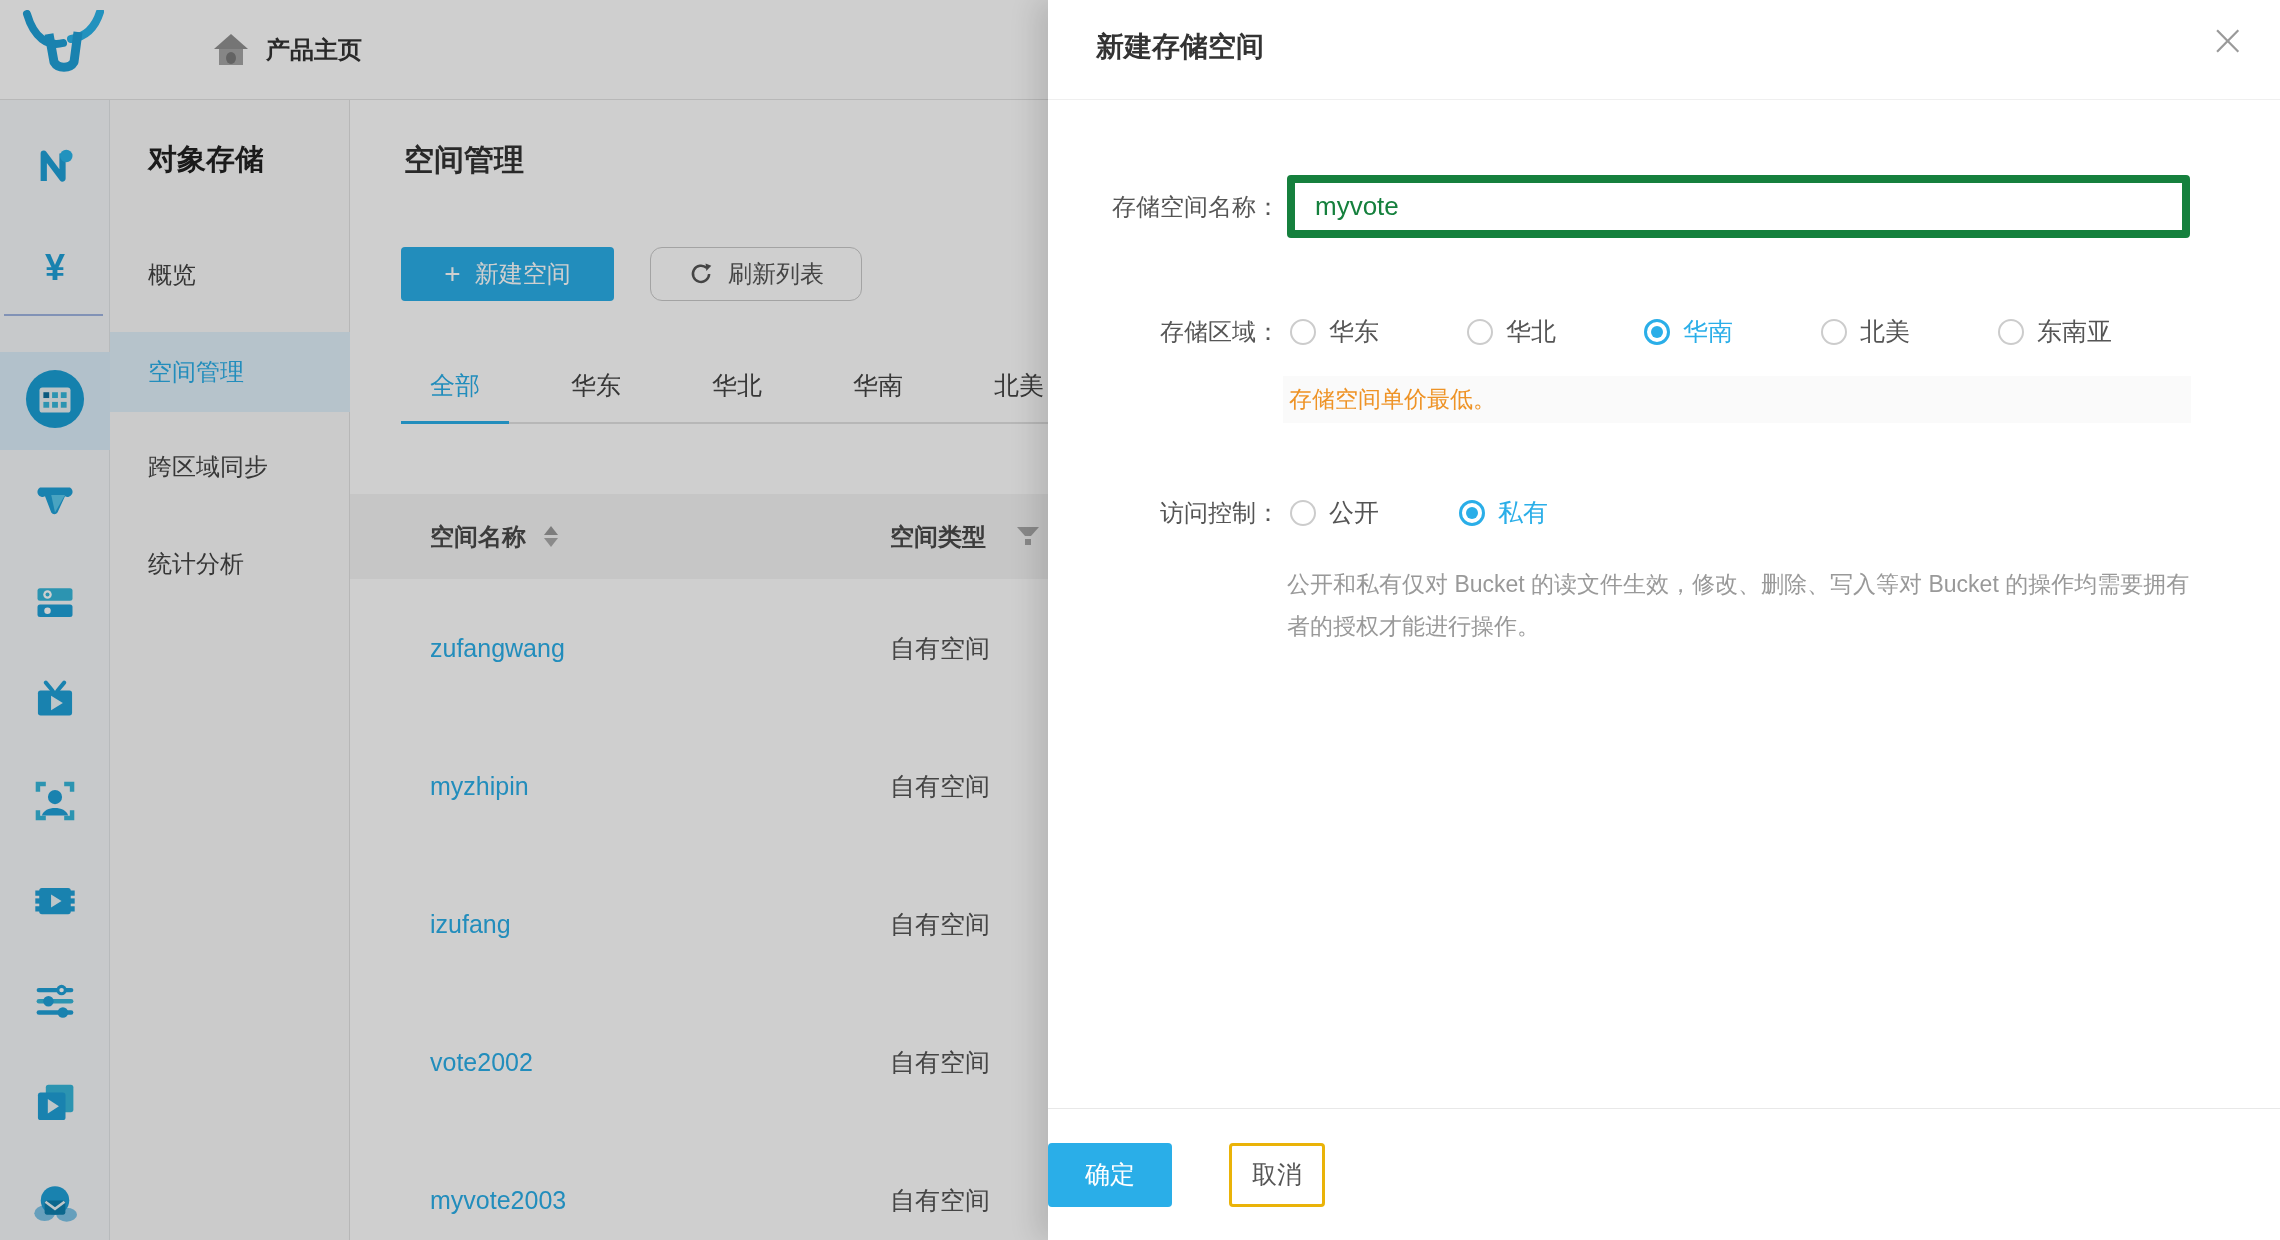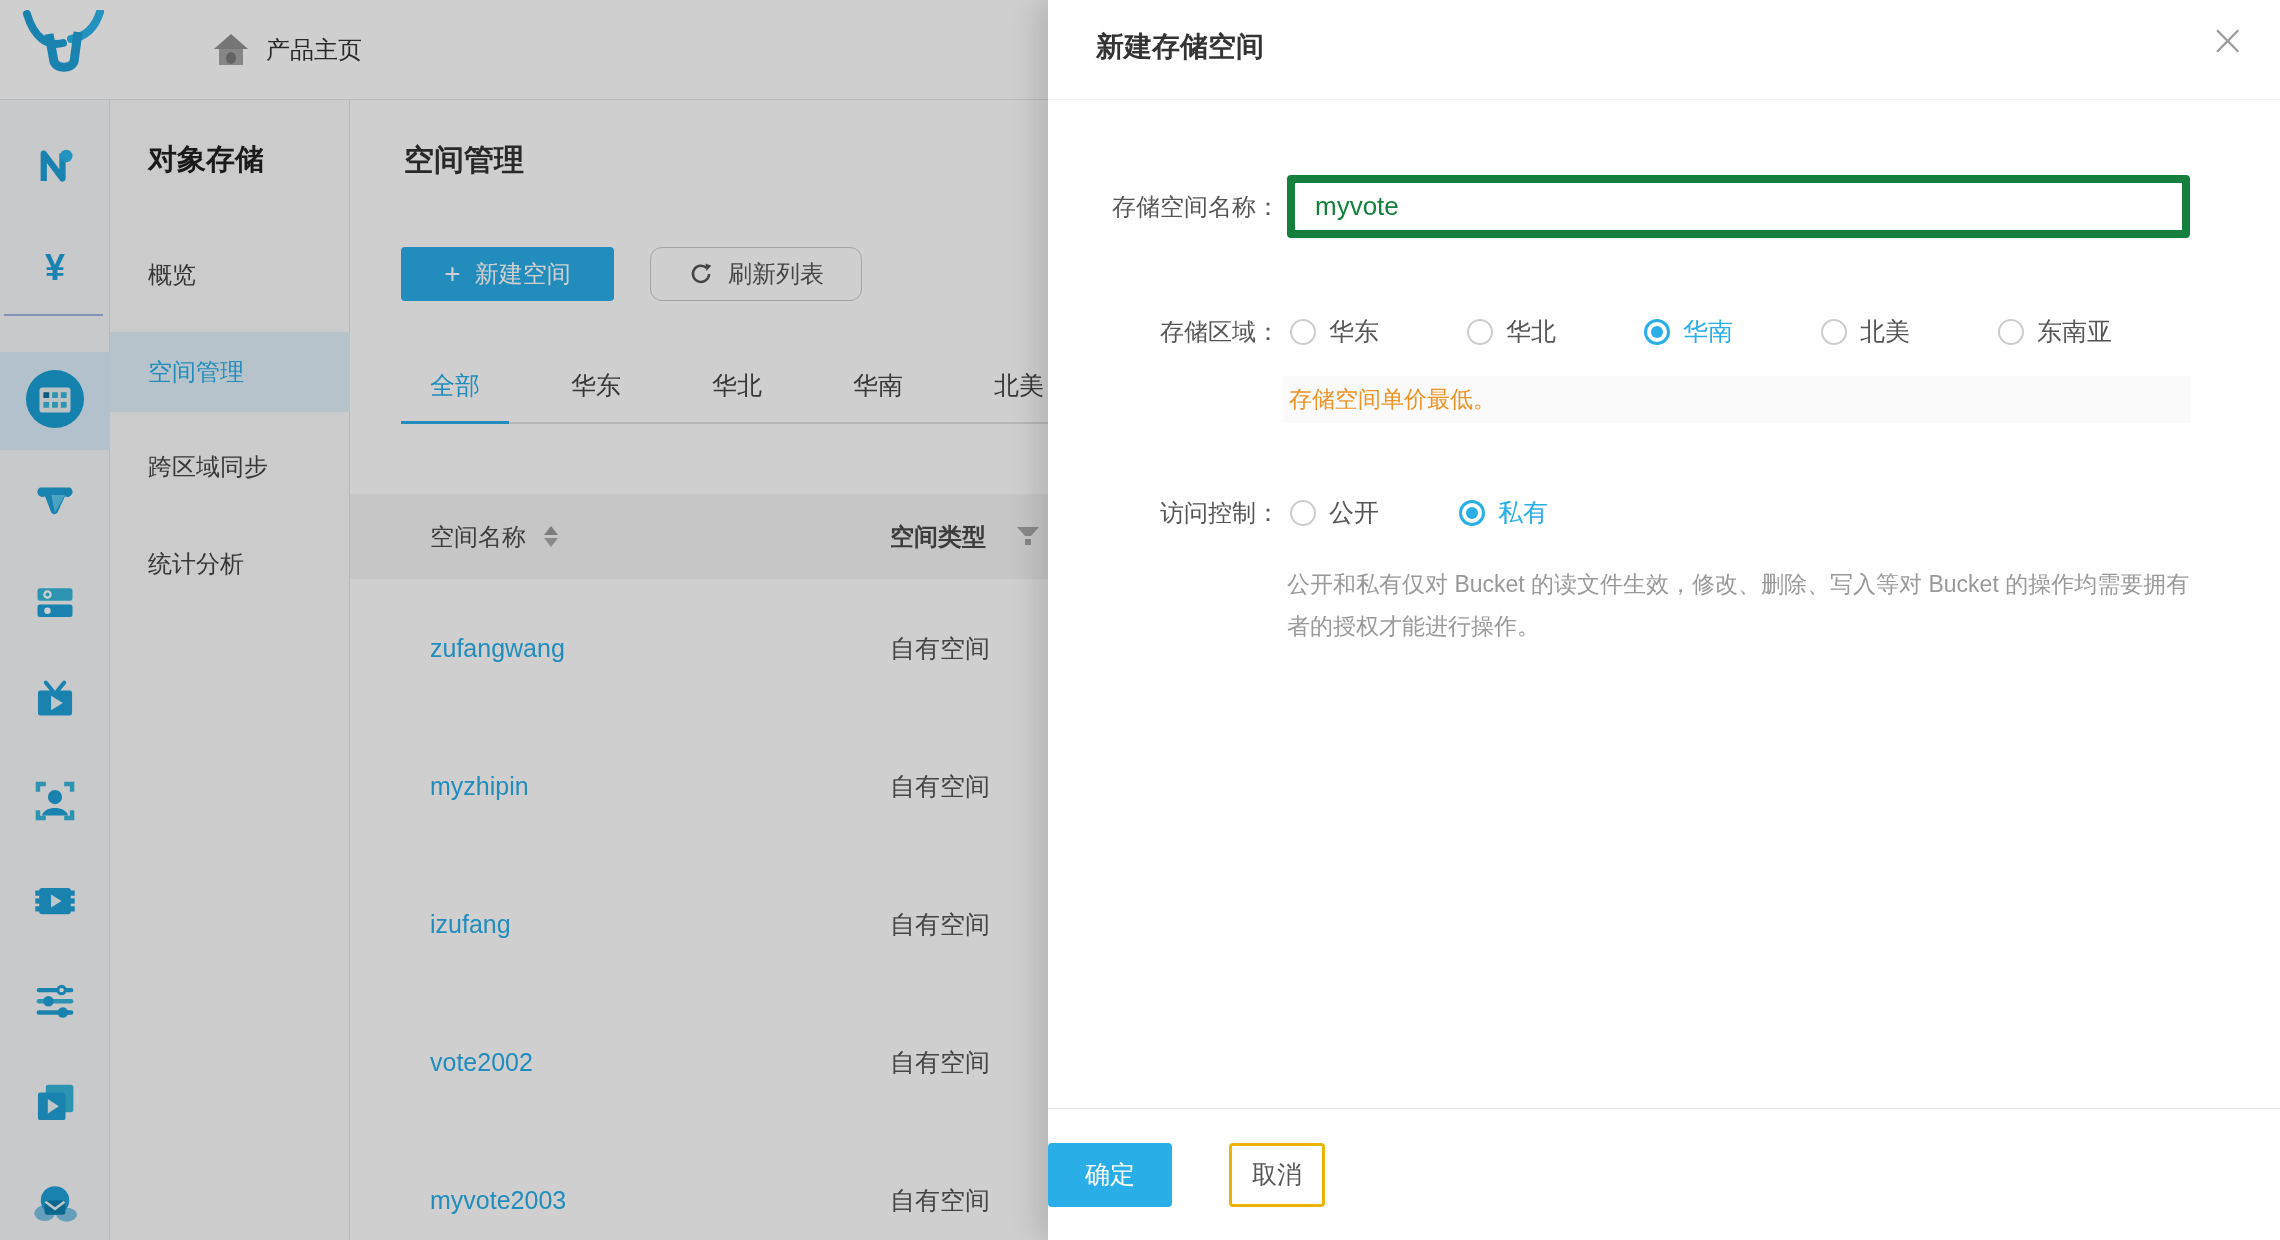--- a/index.html
+++ b/index.html
@@ -11,21 +11,21 @@
   }
   *{margin:0;padding:0;box-sizing:border-box;}
   html,body{background:#888;}
   body{font-family:"Liberation Sans","DejaVu Sans",sans-serif;}
   .page{position:relative;width:2280px;height:1240px;overflow:hidden;background:#fff;}
 
   
   .topbar{position:absolute;left:0;top:0;width:2280px;height:100px;background:#fff;border-bottom:1px solid #e3e3e3;}
   .logo{position:absolute;left:22px;top:10px;width:82px;height:62px;}
   .home{position:absolute;left:212px;top:0;height:100px;display:flex;align-items:center;gap:16px;}
-  .home-label{font-size:24px;font-weight:400;color:#333;}
+  .home-label{font-size:24px;font-weight:700;color:#333;}
 
   .rail{position:absolute;left:0;top:100px;width:110px;height:1140px;background:#f5f8fa;border-right:1px solid #e2e6e8;}
   .ri{position:absolute;left:0;width:110px;display:flex;justify-content:center;}
   .rail-divider{position:absolute;left:4px;right:6px;top:214px;height:2px;background:#9fb4e0;}
   .rail-active{position:absolute;left:0;top:252px;width:110px;height:98px;background:#dceefa;}
 
   .sidebar{position:absolute;left:110px;top:100px;width:240px;height:1140px;background:#fbfbfb;border-right:1px solid #e2e2e2;}
   .sb-title{position:absolute;left:38px;top:40px;font-size:29px;font-weight:700;color:#222;}
   .sb-active{position:absolute;left:0;top:232px;width:240px;height:80px;background:#e1f1fa;}
   .sb-item{position:absolute;left:38px;height:40px;line-height:40px;font-size:24px;color:#444;cursor:pointer;}
@@ -35,21 +35,21 @@
   .main-title{position:absolute;left:54px;top:40px;font-size:30px;font-weight:700;color:#333;}
   .actions{position:absolute;left:51px;top:147px;display:flex;gap:36px;}
   .btn-new{display:flex;align-items:center;justify-content:center;gap:14px;width:213px;height:54px;background:var(--primary);border:none;border-radius:4px;color:#fff;font-size:24px;cursor:pointer;}
   .btn-new .plus{font-size:28px;font-weight:400;line-height:1;}
   .btn-refresh{display:flex;align-items:center;justify-content:center;gap:14px;width:212px;height:54px;background:#fff;border:1px solid #c9c9c9;border-radius:12px;color:#555;font-size:24px;cursor:pointer;}
   .tabs{position:absolute;left:51px;top:251px;right:0;display:flex;border-bottom:2px solid #e2e2e2;height:73px;}
   .tab{padding:0 29px;margin-right:33px;font-size:25px;color:#444;line-height:68px;cursor:pointer;white-space:nowrap;}
   .tab.active{color:var(--primary);border-bottom:3px solid var(--primary);margin-bottom:-2px;}
   .table{position:absolute;left:0;top:394px;right:0;}
   .thead{height:85px;background:#f4f4f4;display:flex;align-items:center;padding-left:80px;}
-  .th-name{width:460px;display:flex;align-items:center;gap:18px;font-size:24px;font-weight:400;color:#4a4a4a;}
+  .th-name{width:460px;display:flex;align-items:center;gap:18px;font-size:24px;font-weight:700;color:#4a4a4a;}
   .th-type{display:flex;align-items:center;gap:30px;font-size:24px;font-weight:600;color:#4a4a4a;}
   .sorter{display:flex;flex-direction:column;gap:3px;cursor:pointer;}
   .trow{height:138px;display:flex;align-items:center;padding-left:80px;}
   .td-name{width:460px;font-size:25px;color:var(--primary);cursor:pointer;}
   .td-type{font-size:25px;color:#555;}
 
   .dim{position:absolute;inset:0;background:rgba(0,0,0,0.19);z-index:40;}
 
   
   .drawer{position:absolute;top:0;right:0;width:1232px;height:1240px;background:#fff;z-index:50;box-shadow:-12px 0 26px rgba(0,0,0,0.12);}

